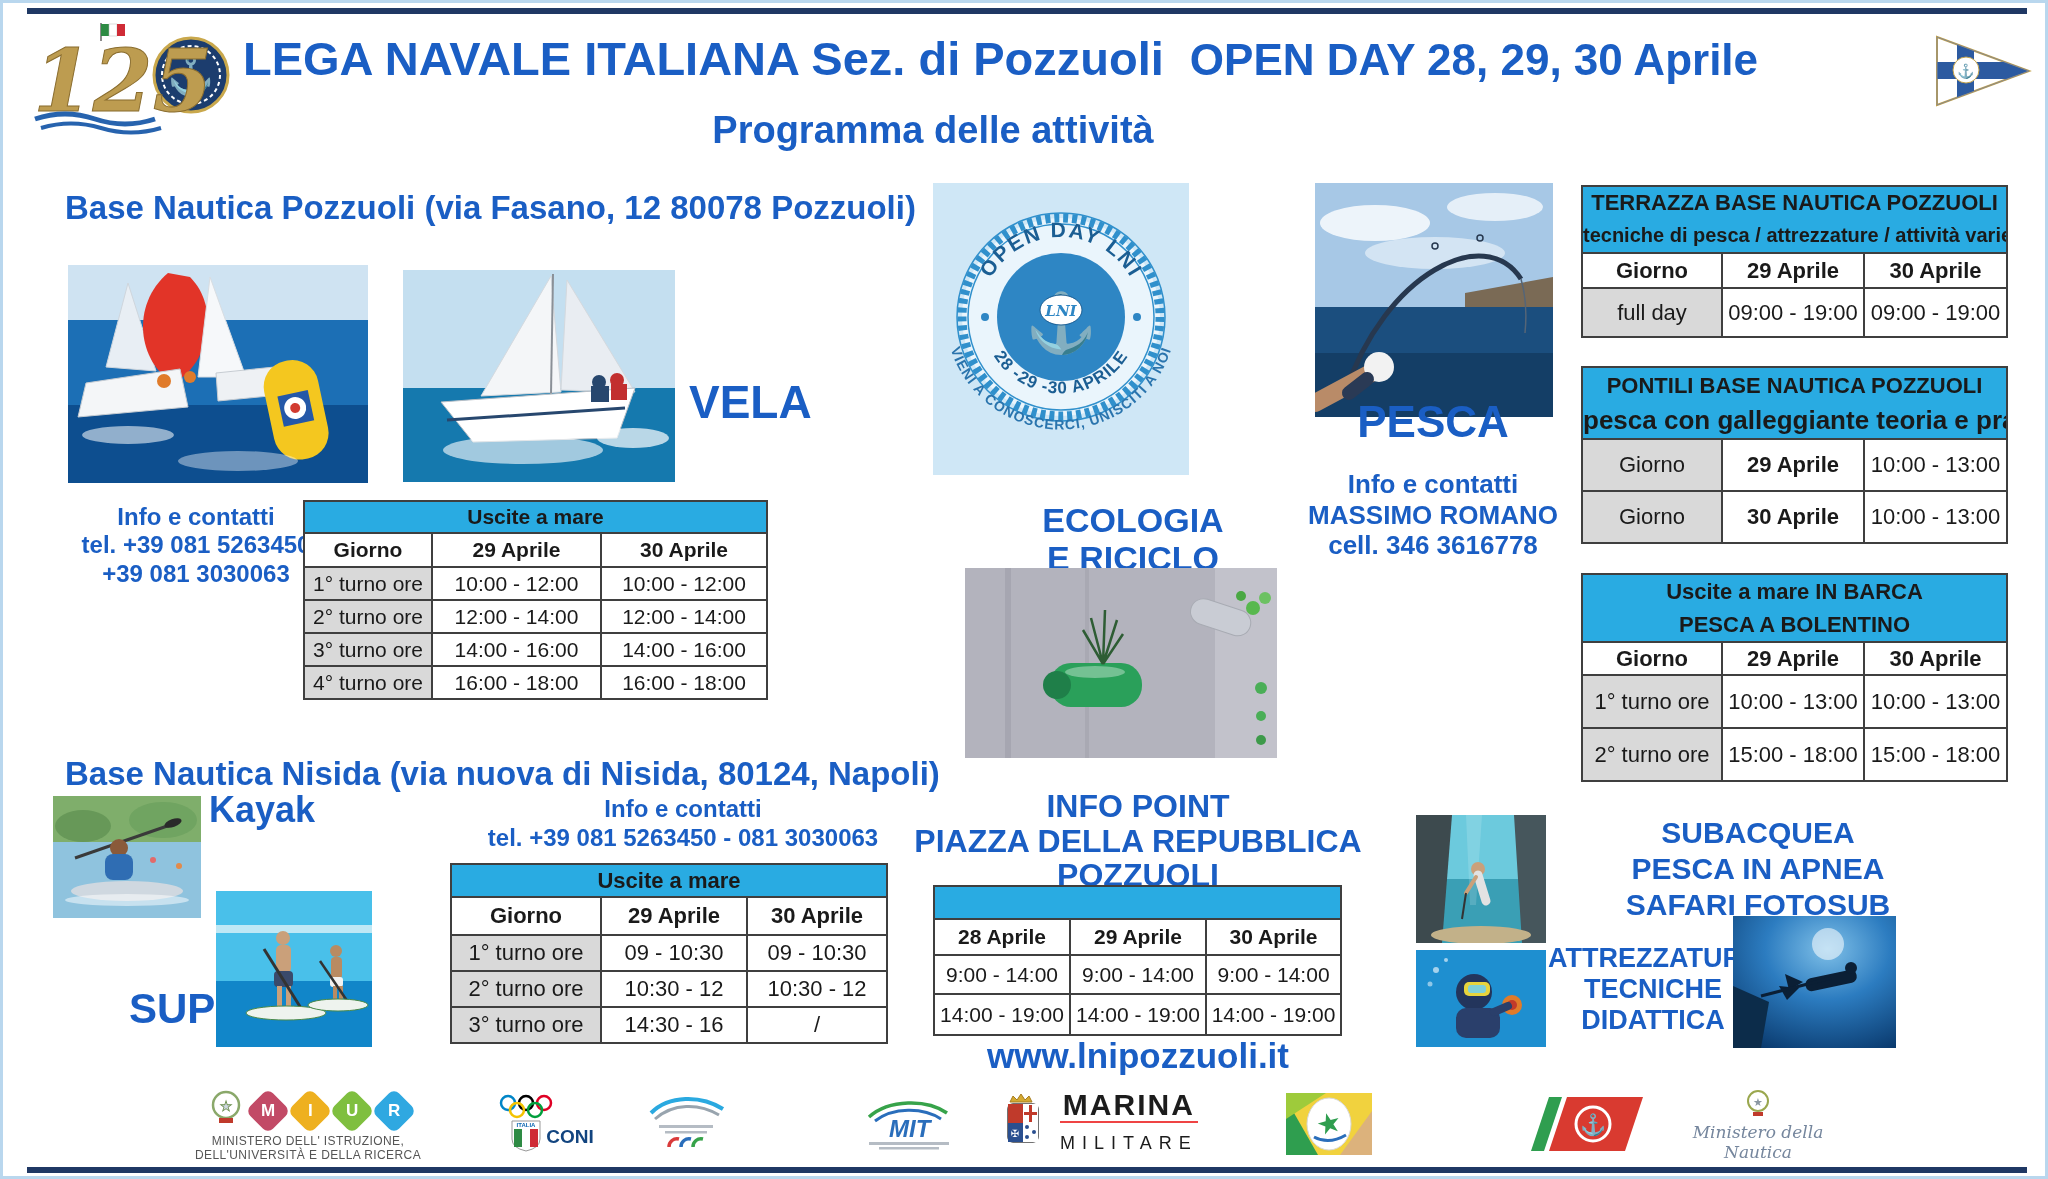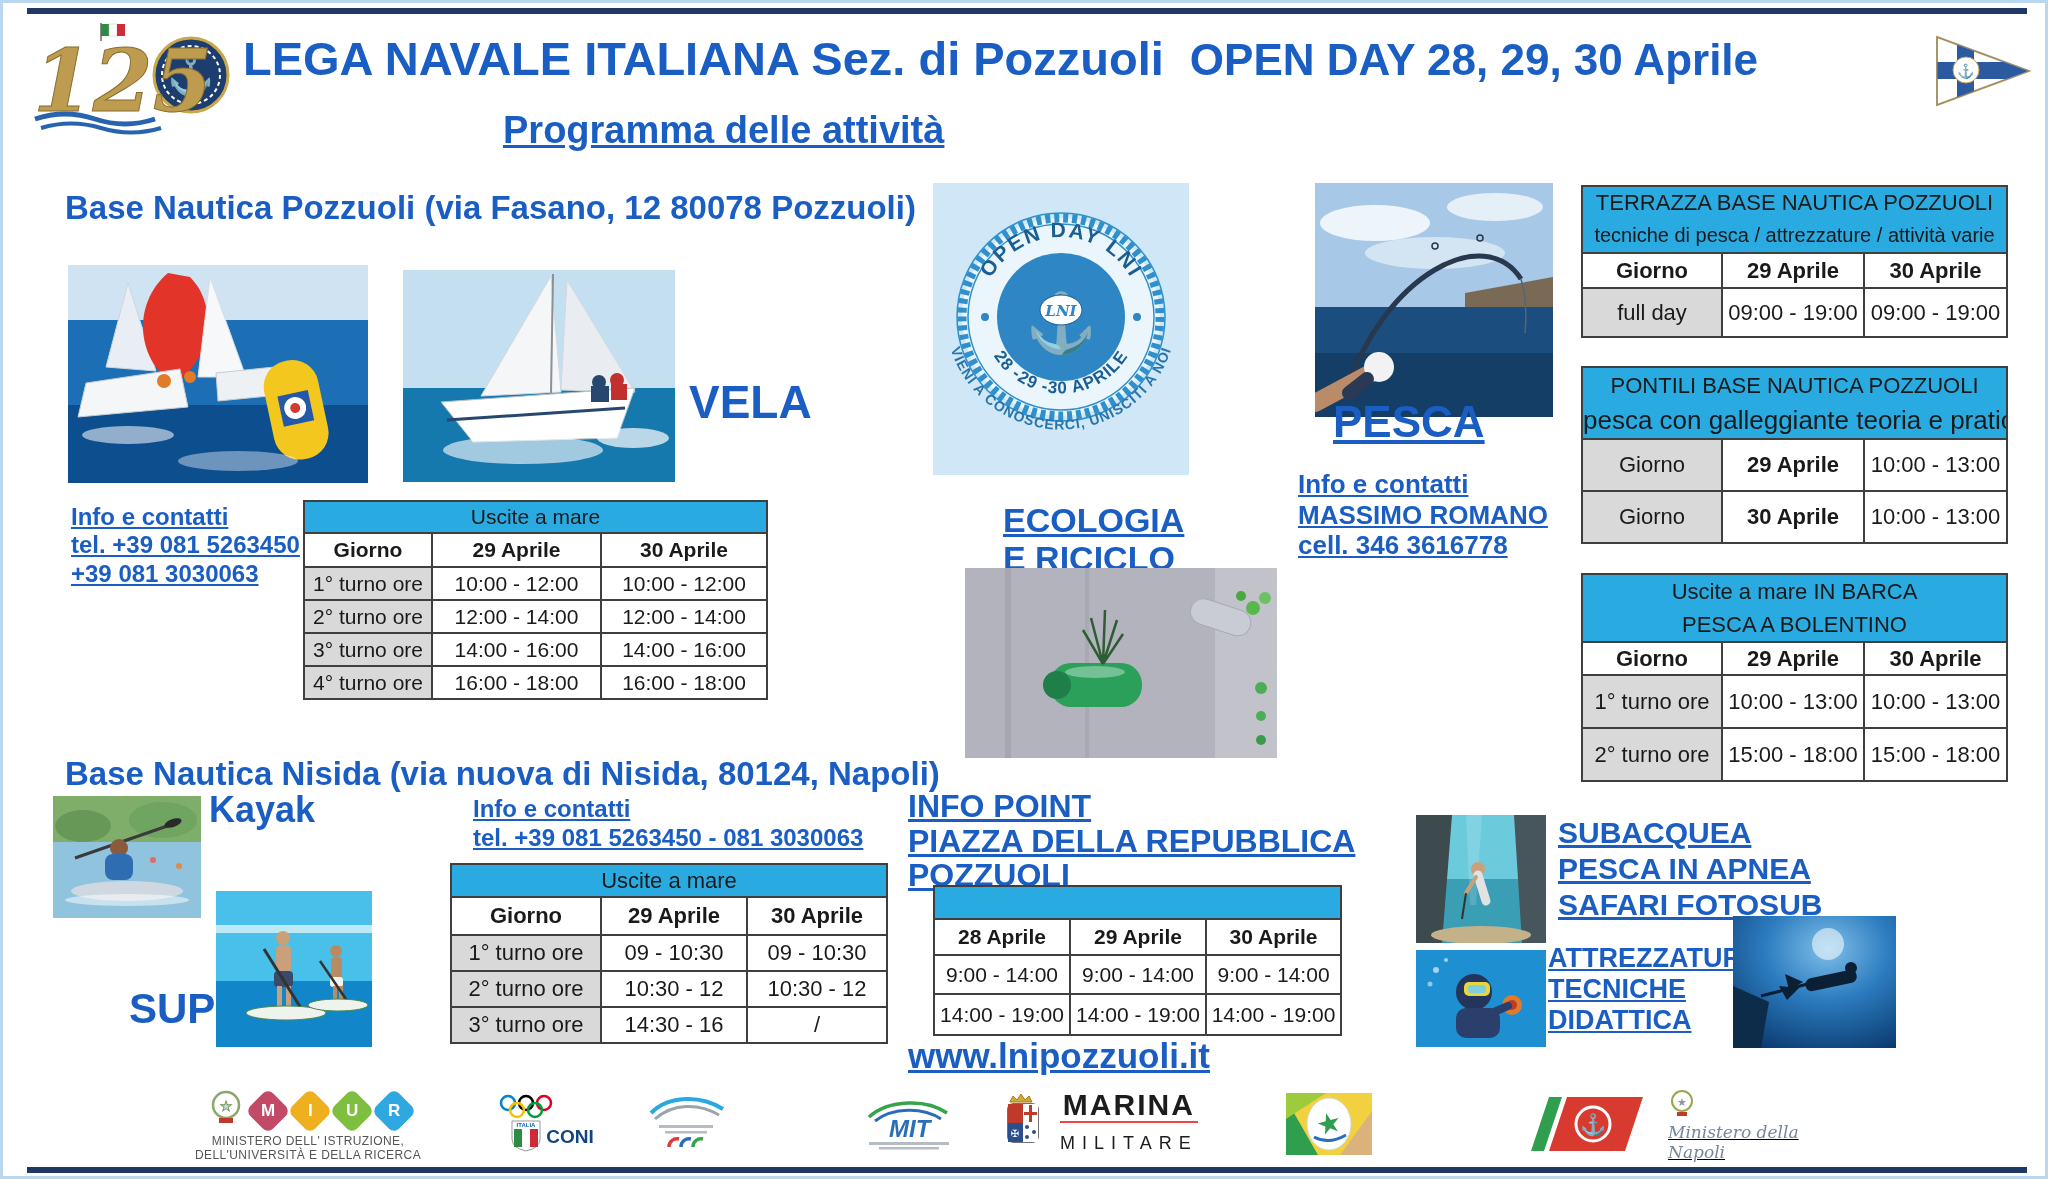--- a/index.html
+++ b/index.html
@@ -1,25 +1,25 @@
 <!DOCTYPE html>
 <html><head>
 <meta charset="utf-8">
 <style>
   html,body{margin:0;padding:0;background:#ddd;font-family:"Liberation Sans",sans-serif;}
   #page{position:relative;width:2048px;height:1179px;background:#fff;border:3px solid #b9d7ee;
         box-sizing:border-box;overflow:hidden;}
   .abs{position:absolute;}
   .bh{color:#1a5ec4;font-weight:bold;}
   .rule{position:absolute;left:24px;width:2000px;height:6px;background:#1f3864;}
-  .ctr{text-align:left;text-decoration:underline;}
+  .ctr{text-align:center;}
   table.t{border-collapse:collapse;table-layout:fixed;background:#fff;}
   table.t td{border:2px solid #3f3f3f;text-align:center;vertical-align:middle;color:#1a1a1a;
              padding:0;overflow:hidden;white-space:nowrap;}
-  td.cy{background:#29ABE2;font-weight:normal;color:#12395e;}
+  td.cy{background:#29ABE2;font-weight:bold;color:#12395e;}
   td.hd{font-weight:bold;color:#111;}
   td.gr{background:#D9D9D9;color:#222;}
   .photo{display:block;}
   .caption-bars rect{fill:#97a1ac;}
 </style>
 </head>
 <body>
 
 <div id="page">
 
@@ -580,16 +580,16 @@
     <circle cx="62" cy="29" r="17" fill="#d93a30" stroke="#ffffff" stroke-width="3"></circle>
     <text x="62" y="37" font-size="21" text-anchor="middle" fill="#ffffff">⚓</text>
   </svg>
 
   <div class="abs ctr" style="left:1665px;top:1085px;width:180px">
     <svg width="28" height="30" viewBox="0 0 28 30">
       <circle cx="14" cy="13" r="10" fill="#ffffff" stroke="#9aa74e" stroke-width="2"></circle>
       <text x="14" y="18" font-size="11" text-anchor="middle" fill="#8b98a3">★</text>
       <rect x="9" y="24" width="10" height="4" fill="#c03a2b"></rect>
     </svg>
-    <div style="font-family:'DejaVu Serif',serif;font-style:italic;font-size:17px;color:#75869d">Ministero della Napoli</div>
+    <div style="font-family:'DejaVu Serif',serif;font-style:italic;font-size:17px;color:#75869d">Ministero della Nautica</div>
   </div>
 
 </div>
 
 </body></html>

